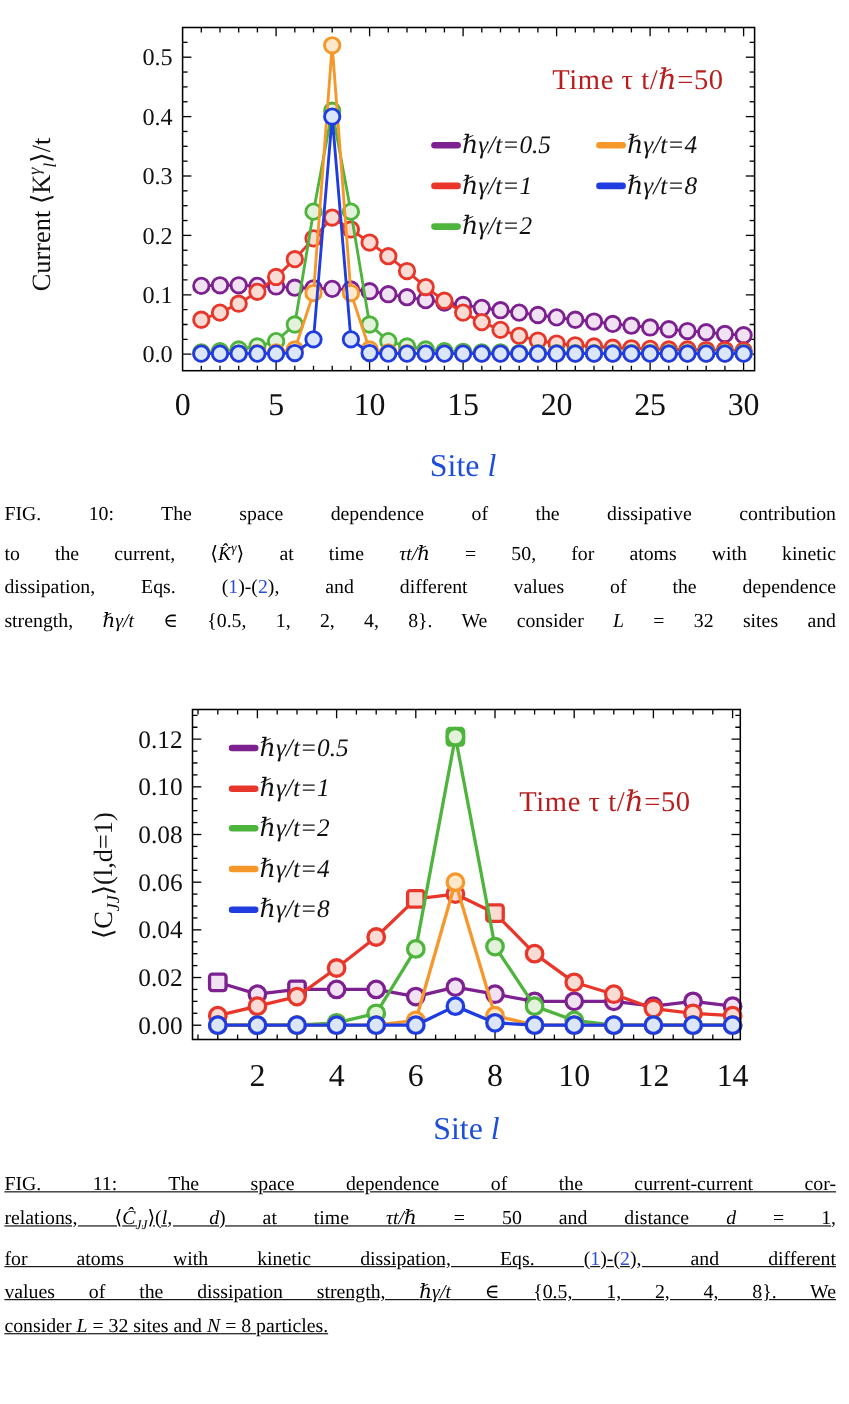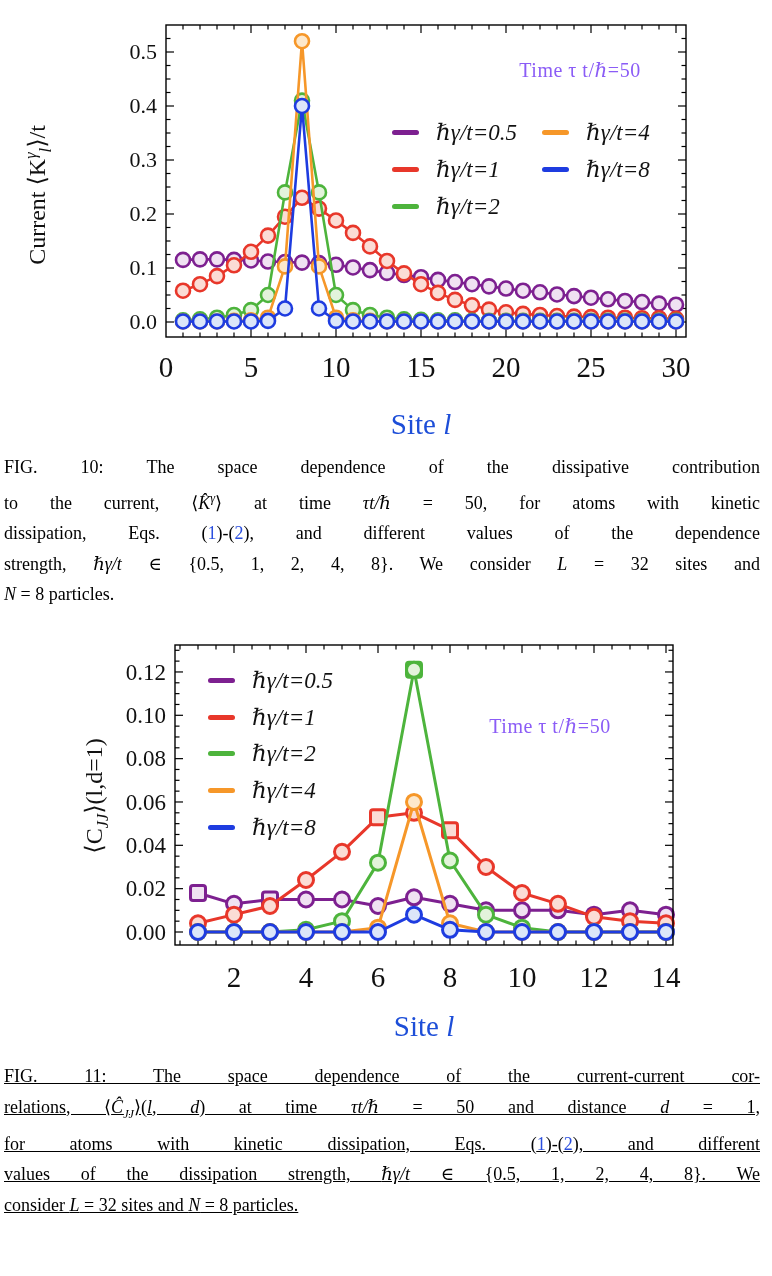--- a/index.html
+++ b/index.html
@@ -6,22 +6,22 @@
   .page {
     position:relative; width:772px; height:1276px; background:#ffffff;
     font-family:"Liberation Serif","DejaVu Serif",serif; color:#000;
     overflow:hidden;
   }
   .chart { position:absolute; left:0; width:772px; }
   #chart1 { top:0; height:448px; }
   #chart2 { top:630px; height:420px; }
   .chart svg { position:absolute; left:0; top:0; }
   .overlay { position:absolute; white-space:nowrap; }
-  .annotation { font-size:20px; color:#8b5cf6; letter-spacing:0.5px; }
-  .legend-item { position:absolute; display:flex; align-items:center; gap:17px; }
+  .annotation { font-size:26px; color:#b91c1c; letter-spacing:0.5px; }
+  .legend-item { position:absolute; display:flex; align-items:center; gap:1px; }
   .swatch { width:27px; height:5.5px; border-radius:3px; flex:0 0 auto; }
   .legend-label { font-size:23px; font-style:italic; color:#111; }
   .xlabel { font-size:29px; text-align:center; width:220px; color:#1d4ed8; }
   .ylabel {
     font-size:24px; text-align:center; color:#111;
     transform:rotate(-90deg); transform-origin:center center;
   }
   .seg-sup { vertical-align:super; font-size:0.68em; font-style:italic; }
   .seg-sub { vertical-align:sub;   font-size:0.68em; font-style:italic; }
   .seg-i   { font-style:italic; }
@@ -353,21 +353,20 @@
         <div class="swatch" style="background: rgb(30, 60, 224);"></div>
         <span class="legend-label">ℏγ/t=8</span>
       </div>
     </div>
 
   <div class="caption" id="caption10" style="top:452px;">
       <div class="cap-line"><span class="seg-n">FIG. 10:  The space dependence of the dissipative contribution</span></div>
       <div class="cap-line"><span class="seg-n">to the current, ⟨</span><span class="seg-i">K̂</span><span class="seg-sup">γ</span><span class="seg-n">⟩ at time </span><span class="seg-i">τt/ℏ</span><span class="seg-n"> = 50, for atoms with kinetic</span></div>
       <div class="cap-line"><span class="seg-n">dissipation, Eqs. (</span><span class="seg-link">1</span><span class="seg-n">)-(</span><span class="seg-link">2</span><span class="seg-n">), and different values of the dependence</span></div>
       <div class="cap-line"><span class="seg-n">strength, </span><span class="seg-i">ℏγ/t</span><span class="seg-n"> ∈ {0.5, 1, 2, 4, 8}.  We consider </span><span class="seg-i">L</span><span class="seg-n"> = 32 sites and</span></div>
-      <div class="cap-line last"><span class="seg-i">N</span><span class="seg-n"> = 8 particles.</span></div>
     </div>
 
   <div class="chart" id="chart2">
       <svg width="772" height="420">
         <g stroke="#000" stroke-width="1.2">
           <line x1="180" y1="315" x2="180" y2="310.5"></line>
           <line x1="180" y1="15" x2="180" y2="19.5"></line>
           <line x1="198" y1="315" x2="198" y2="310.5"></line>
           <line x1="198" y1="15" x2="198" y2="19.5"></line>
           <line x1="216" y1="315" x2="216" y2="310.5"></line>

